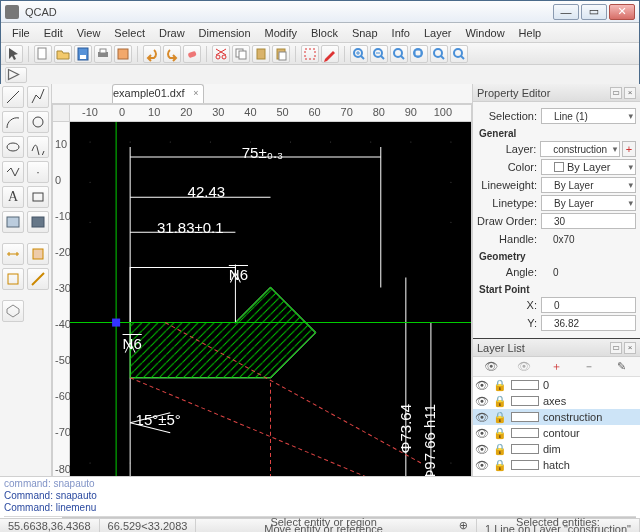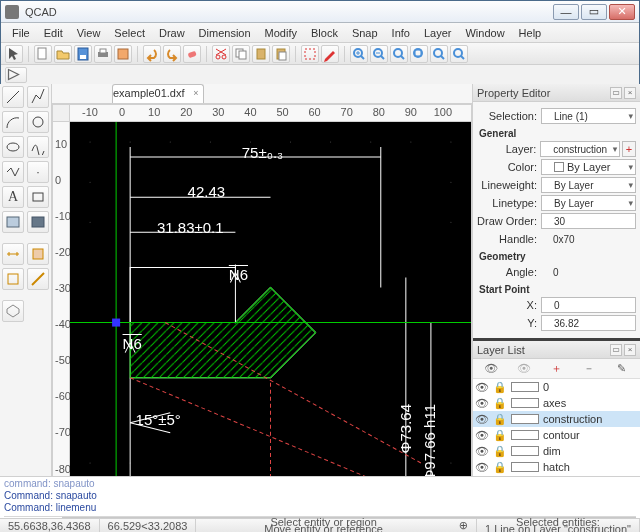--- a/index.html
+++ b/index.html
@@ -60,21 +60,21 @@
 .proprow { display:flex; align-items:center; margin:2px 0; }
 .proprow label { width:64px; text-align:right; padding-right:4px; color:#333;}
 .proprow .val { flex:1; height:16px; border:1px solid #bcbcbc; background:#fff; padding:0 12px; display:flex;align-items:center; font-size:10px; color:#333; position:relative;}
 .proprow .val.combo::after { content:"▾"; position:absolute; right:2px; color:#666; font-size:9px;}
 .proprow .btn { width:14px;height:16px;border:1px solid #bcbcbc;background:#f4f4f4;margin-left:2px;display:flex;align-items:center;justify-content:center;font-size:11px;}
 .grouplabel { color:#333; margin:4px 0 2px 2px; font-weight:bold; font-size:10px;}
 .subgrouplabel { color:#333; margin:4px 0 2px 2px; font-weight:bold; font-size:10px;}
 .proppanel { flex:1; min-height:0; display:flex; flex-direction:column; }
 .proppanel .panelbody { flex:1; overflow:auto;}
 
-.layerpanel { height:160px; display:flex; flex-direction:column; border-top:3px solid #404040;}
+.layerpanel { height:160px; display:flex; flex-direction:column; border-top:1px solid #404040;}
 .layertoolbar { height:20px; display:flex; align-items:center; justify-content:space-around; border-bottom:1px solid #dedede; padding:0 2px;}
 .layertoolbar span { width:16px;height:16px;display:flex;align-items:center;justify-content:center;color:#666;border:1px solid transparent;}
 .layerlist { flex:1; background:#fff; overflow:auto;}
 .layerrow { display:flex; align-items:center; height:16px; padding:0 2px; gap:4px; color:#333;}
 .layerrow.sel { background:#cde4f7;}
 .layerrow .eye { width:14px; text-align:center; color:#555;}
 .layerrow .lock { width:14px; text-align:center; color:#999;}
 .layerrow .sw { width:28px; height:10px; border:1px solid #888; background:#fff;}
 
 

